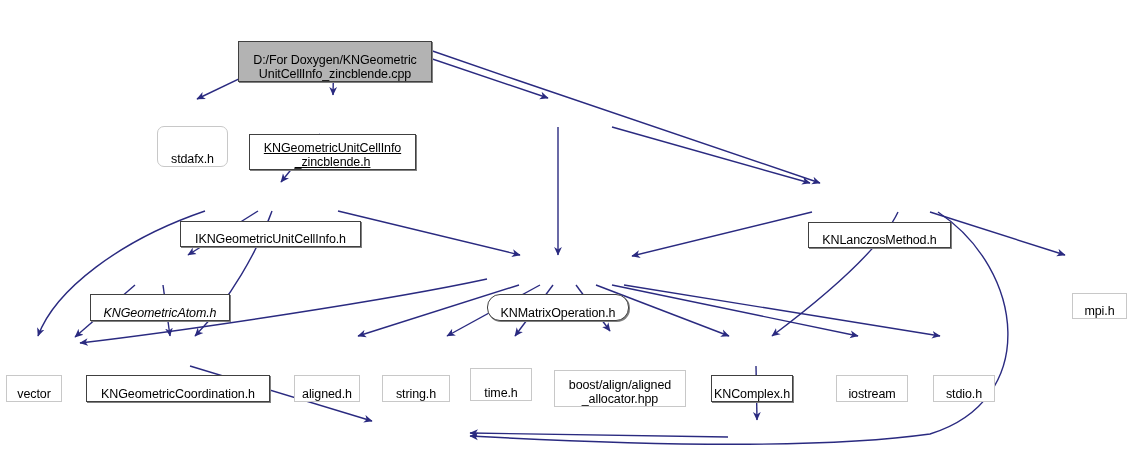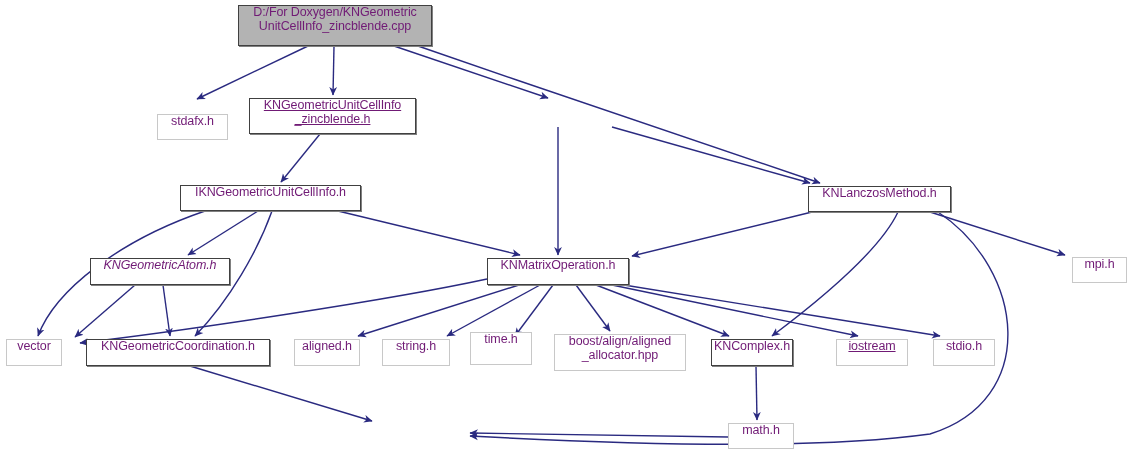--- a/index.html
+++ b/index.html
@@ -20,27 +20,28 @@
     left: 0;
     top: 0;
     width: 1130px;
     height: 455px;
     pointer-events: none;
   }
   .node {
     position: absolute;
     box-sizing: border-box;
     display: flex;
-    align-items: flex-start;
+    align-items: flex-end;
     justify-content: center;
     text-align: center;
     line-height: 1.08;
-    color: #701a75;
+    color: #000000;
     white-space: pre-line;
     letter-spacing: -0.1px;
+    margin-top: 36px;
   }
   .node.root {
     background: #b3b3b3;
     border: 1px solid #404040;
     box-shadow: 1px 1px 0 0 #808080;
     font-size: 12.5px;
   }
   .node.strong {
     background: #ffffff;
     border: 1px solid #404040;
@@ -126,21 +127,21 @@
 
       <path d="M728,437 L470,433"></path>
     </g>
   </svg>
 
   <div class="node root" style="left:238px; top:5px; width:194px; height:41px;">
     <span class="node-label">D:/For Doxygen/KNGeometric
 UnitCellInfo_zincblende.cpp</span>
   </div>
 
-  <div class="node faint" style="left:157px; top:114px; width:71px; height:26px;">
+  <div class="node faint" style="left:157px; top:90px; width:71px; height:41px;border-radius:7px;">
     <span class="node-label">stdafx.h</span>
   </div>
 
   <div class="node strong" style="left:249px; top:98px; width:167px; height:36px;text-decoration:underline;">
     <span class="node-label">KNGeometricUnitCellInfo
 _zincblende.h</span>
   </div>
 
 
   <div class="node strong" style="left:180px; top:185px; width:181px; height:26px;">
@@ -148,21 +149,21 @@
   </div>
 
   <div class="node strong" style="left:808px; top:186px; width:143px; height:26px;">
     <span class="node-label">KNLanczosMethod.h</span>
   </div>
 
   <div class="node strong" style="left:90px; top:258px; width:140px; height:27px;font-style:italic;">
     <span class="node-label">KNGeometricAtom.h</span>
   </div>
 
-  <div class="node strong" style="left:487px; top:258px; width:142px; height:27px;">
+  <div class="node strong" style="left:487px; top:258px; width:142px; height:27px;border-radius:13px;">
     <span class="node-label">KNMatrixOperation.h</span>
   </div>
 
   <div class="node faint" style="left:1072px; top:257px; width:55px; height:26px;">
     <span class="node-label">mpi.h</span>
   </div>
 
   <div class="node faint" style="left:6px; top:339px; width:56px; height:27px;">
     <span class="node-label">vector</span>
   </div>
@@ -185,21 +186,21 @@
 
   <div class="node faint" style="left:554px; top:334px; width:132px; height:37px;">
     <span class="node-label">boost/align/aligned
 _allocator.hpp</span>
   </div>
 
   <div class="node strong" style="left:711px; top:339px; width:82px; height:27px;">
     <span class="node-label">KNComplex.h</span>
   </div>
 
-  <div class="node faint" style="left:836px; top:339px; width:72px; height:27px;text-decoration:underline;">
+  <div class="node faint" style="left:836px; top:339px; width:72px; height:27px;">
     <span class="node-label">iostream</span>
   </div>
 
   <div class="node faint" style="left:933px; top:339px; width:62px; height:27px;">
     <span class="node-label">stdio.h</span>
   </div>
 
 
   <div class="node faint" style="left:728px; top:423px; width:66px; height:26px;">
     <span class="node-label">math.h</span>

